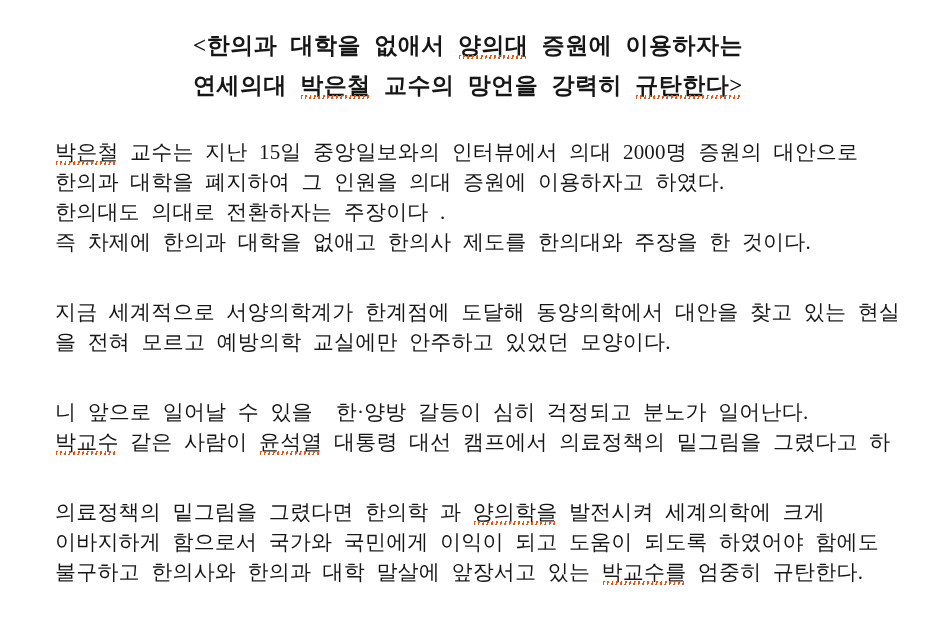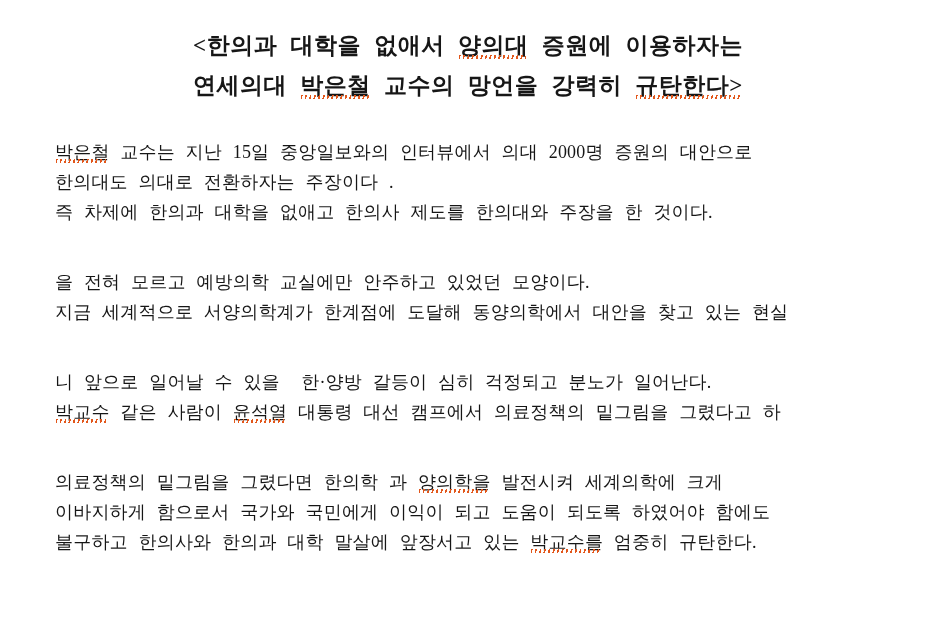--- a/index.html
+++ b/index.html
@@ -19,21 +19,21 @@
     margin-top:26px;
     text-align:center;
     font-size:23px;
     font-weight:bold;
     line-height:40px;
     word-spacing:7px;
     letter-spacing:0.5px;
   }
   .doc-body {
     margin:31px 30px 0 55px;
-    font-size:18px;
+    font-size:21px;
     line-height:30px;
     word-spacing:6px;
     letter-spacing:0.2px;
   }
   .para { margin:0 0 40px 0; }
   .para:last-child { margin-bottom:0; }
   .line { white-space:pre; }
   
   .sq { position:relative; }
   .sq::after {
@@ -52,26 +52,27 @@
 <body>
 
 <div class="page">
   <div class="doc-title" id="doc-title">
       <div class="line"><span>&lt;한의과 대학을 없애서 </span><span class="sq">양의대</span><span> 증원에 이용하자는</span></div>
       <div class="line"><span>연세의대 </span><span class="sq">박은철</span><span> 교수의 망언을 강력히 </span><span class="sq">규탄한다&gt;</span></div>
     </div>
   <div class="doc-body" id="doc-body">
       <div class="para">
         <div class="line"><span class="sq">박은철</span><span> 교수는 지난 15일 중앙일보와의 인터뷰에서 의대 2000명 증원의 대안으로</span></div>
+        <div class="line"><span>한의과 대학을 폐지하여 그 인원을 의대 증원에 이용하자고 하였다.</span></div>
         <div class="line"><span>한의대도 의대로 전환하자는 주장이다 .</span></div>
         <div class="line"><span>즉 차제에 한의과 대학을 없애고 한의사 제도를 한의대와 주장을 한 것이다.</span></div>
       </div>
       <div class="para">
+        <div class="line"><span>지금 세계적으로 서양의학계가 한계점에 도달해 동양의학에서 대안을 찾고 있는 현실</span></div>
         <div class="line"><span>을 전혀 모르고 예방의학 교실에만 안주하고 있었던 모양이다.</span></div>
-        <div class="line"><span>지금 세계적으로 서양의학계가 한계점에 도달해 동양의학에서 대안을 찾고 있는 현실</span></div>
       </div>
       <div class="para">
         <div class="line"><span>니 앞으로 일어날 수 있을  한·양방 갈등이 심히 걱정되고 분노가 일어난다.</span></div>
         <div class="line"><span class="sq">박교수</span><span> 같은 사람이 </span><span class="sq">윤석열</span><span> 대통령 대선 캠프에서 의료정책의 밑그림을 그렸다고 하</span></div>
       </div>
       <div class="para">
         <div class="line"><span>의료정책의 밑그림을 그렸다면 한의학 과 </span><span class="sq">양의학을</span><span> 발전시켜 세계의학에 크게</span></div>
         <div class="line"><span>이바지하게 함으로서 국가와 국민에게 이익이 되고 도움이 되도록 하였어야 함에도</span></div>
         <div class="line"><span>불구하고 한의사와 한의과 대학 말살에 앞장서고 있는 </span><span class="sq">박교수를</span><span> 엄중히 규탄한다.</span></div>
       </div>

